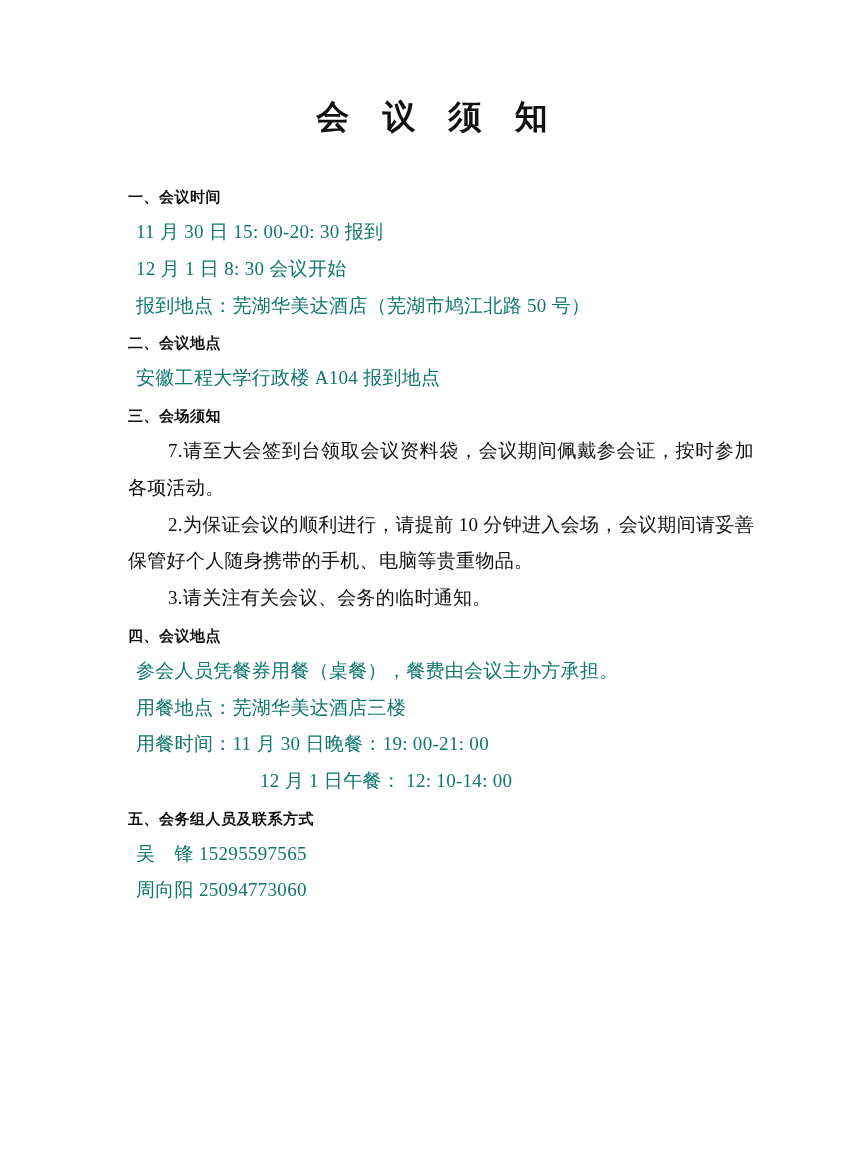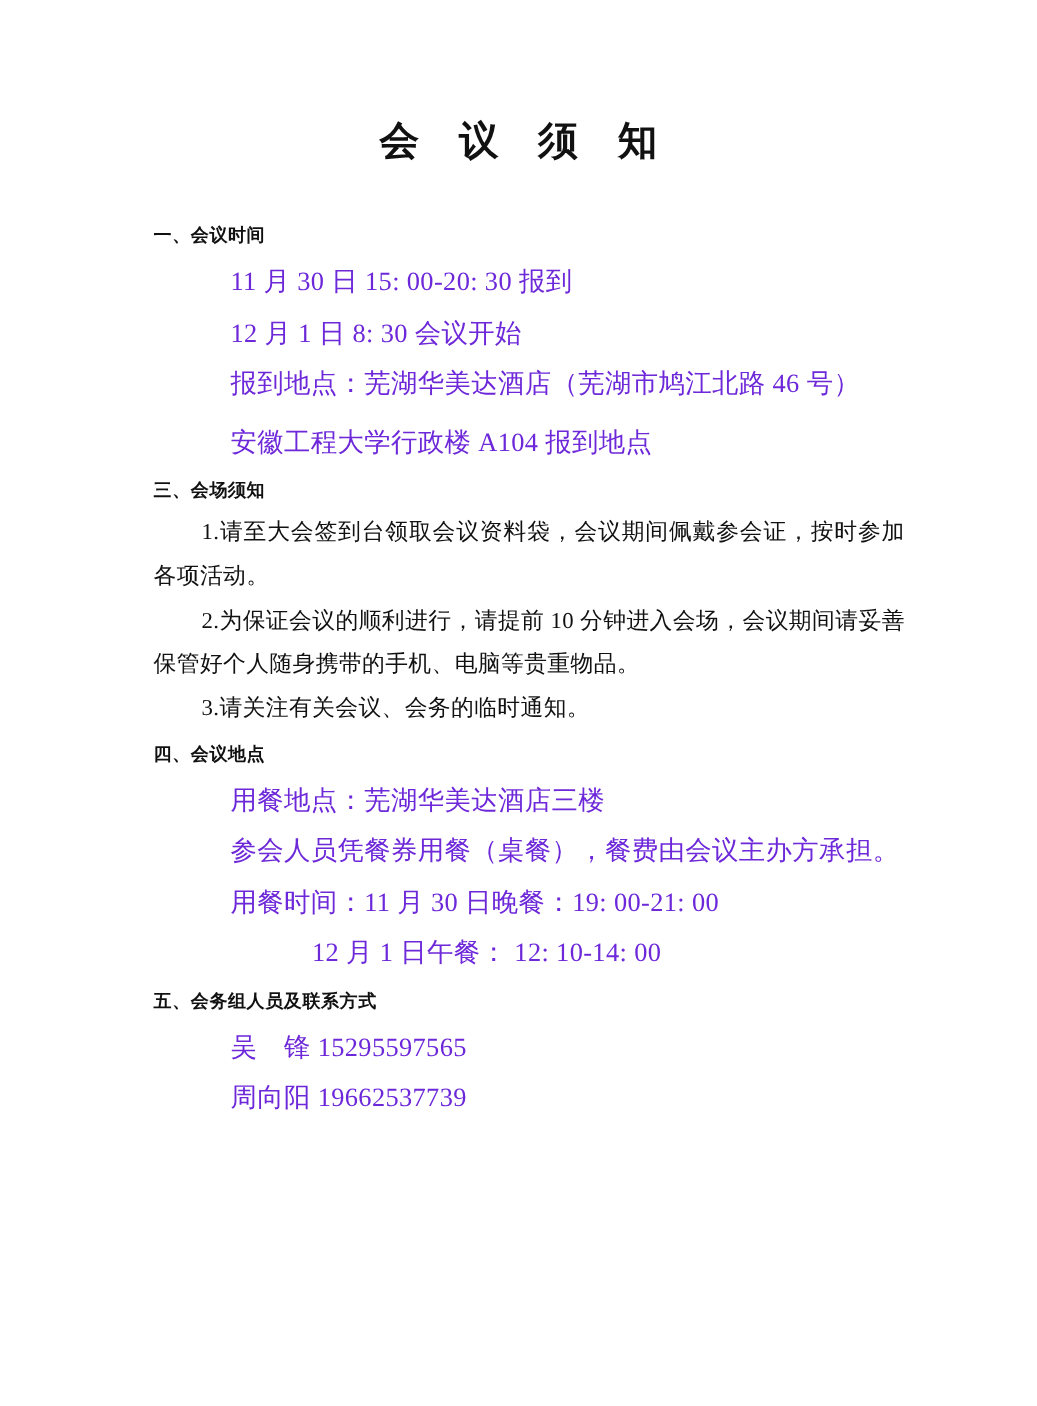--- a/index.html
+++ b/index.html
@@ -38,24 +38,24 @@
   .heading {
     font-family: "Liberation Sans", "DejaVu Sans", sans-serif;
     font-weight: bold;
     font-size: 15px;
     color: #111;
     margin: 0 0 4px 18px;
     line-height: 1.75;
     letter-spacing: 0.5px;
   }
   .line {
-    font-size: 22px;
+    font-size: 19px;
     line-height: 1.93;
-    margin: 0 0 0 82px;
-    color: #6d28d9;
+    margin: 0 0 0 26px;
+    color: #0f766e;
     letter-spacing: 0.3px;
   }
   .para {
     font-size: 19px;
     line-height: 1.93;
     margin: 0 0 0 18px;
     text-indent: 40px;
     color: #111;
     letter-spacing: 0.3px;
     text-align: justify;
@@ -74,50 +74,51 @@
 <div class="page">
 
   <h1 class="doc-title">会 议 须 知</h1>
 
   <div class="body-block">
 
     <div class="section">
       <div class="heading">一、会议时间</div>
       <div class="line">11 月 30 日 15: 00-20: 30 报到</div>
       <div class="line">12 月 1 日 8: 30 会议开始</div>
-      <div class="line">报到地点：芜湖华美达酒店（芜湖市鸠江北路 46 号）</div>
+      <div class="line">报到地点：芜湖华美达酒店（芜湖市鸠江北路 50 号）</div>
     </div>
 
     <div class="sec-gap"></div>
 
     <div class="section">
+      <div class="heading">二、会议地点</div>
       <div class="line">安徽工程大学行政楼 A104 报到地点</div>
     </div>
 
     <div class="sec-gap"></div>
 
     <div class="section">
       <div class="heading">三、会场须知</div>
-      <div class="para">1.请至大会签到台领取会议资料袋，会议期间佩戴参会证，按时参加各项活动。</div>
+      <div class="para">7.请至大会签到台领取会议资料袋，会议期间佩戴参会证，按时参加各项活动。</div>
       <div class="para">2.为保证会议的顺利进行，请提前 10 分钟进入会场，会议期间请妥善保管好个人随身携带的手机、电脑等贵重物品。</div>
       <div class="para">3.请关注有关会议、会务的临时通知。</div>
     </div>
 
     <div class="sec-gap"></div>
 
     <div class="section">
       <div class="heading">四、会议地点</div>
+      <div class="line">参会人员凭餐券用餐（桌餐），餐费由会议主办方承担。</div>
       <div class="line">用餐地点：芜湖华美达酒店三楼</div>
-      <div class="line">参会人员凭餐券用餐（桌餐），餐费由会议主办方承担。</div>
       <div class="line">用餐时间：11 月 30 日晚餐：19: 00-21: 00</div>
       <div class="line indent-extra">12 月 1 日午餐： 12: 10-14: 00</div>
     </div>
 
     <div class="sec-gap"></div>
 
     <div class="section">
       <div class="heading">五、会务组人员及联系方式</div>
       <div class="line">吴　锋 15295597565</div>
-      <div class="line">周向阳 19662537739</div>
+      <div class="line">周向阳 25094773060</div>
     </div>
 
   </div>
 </div>
 
 </body></html>

